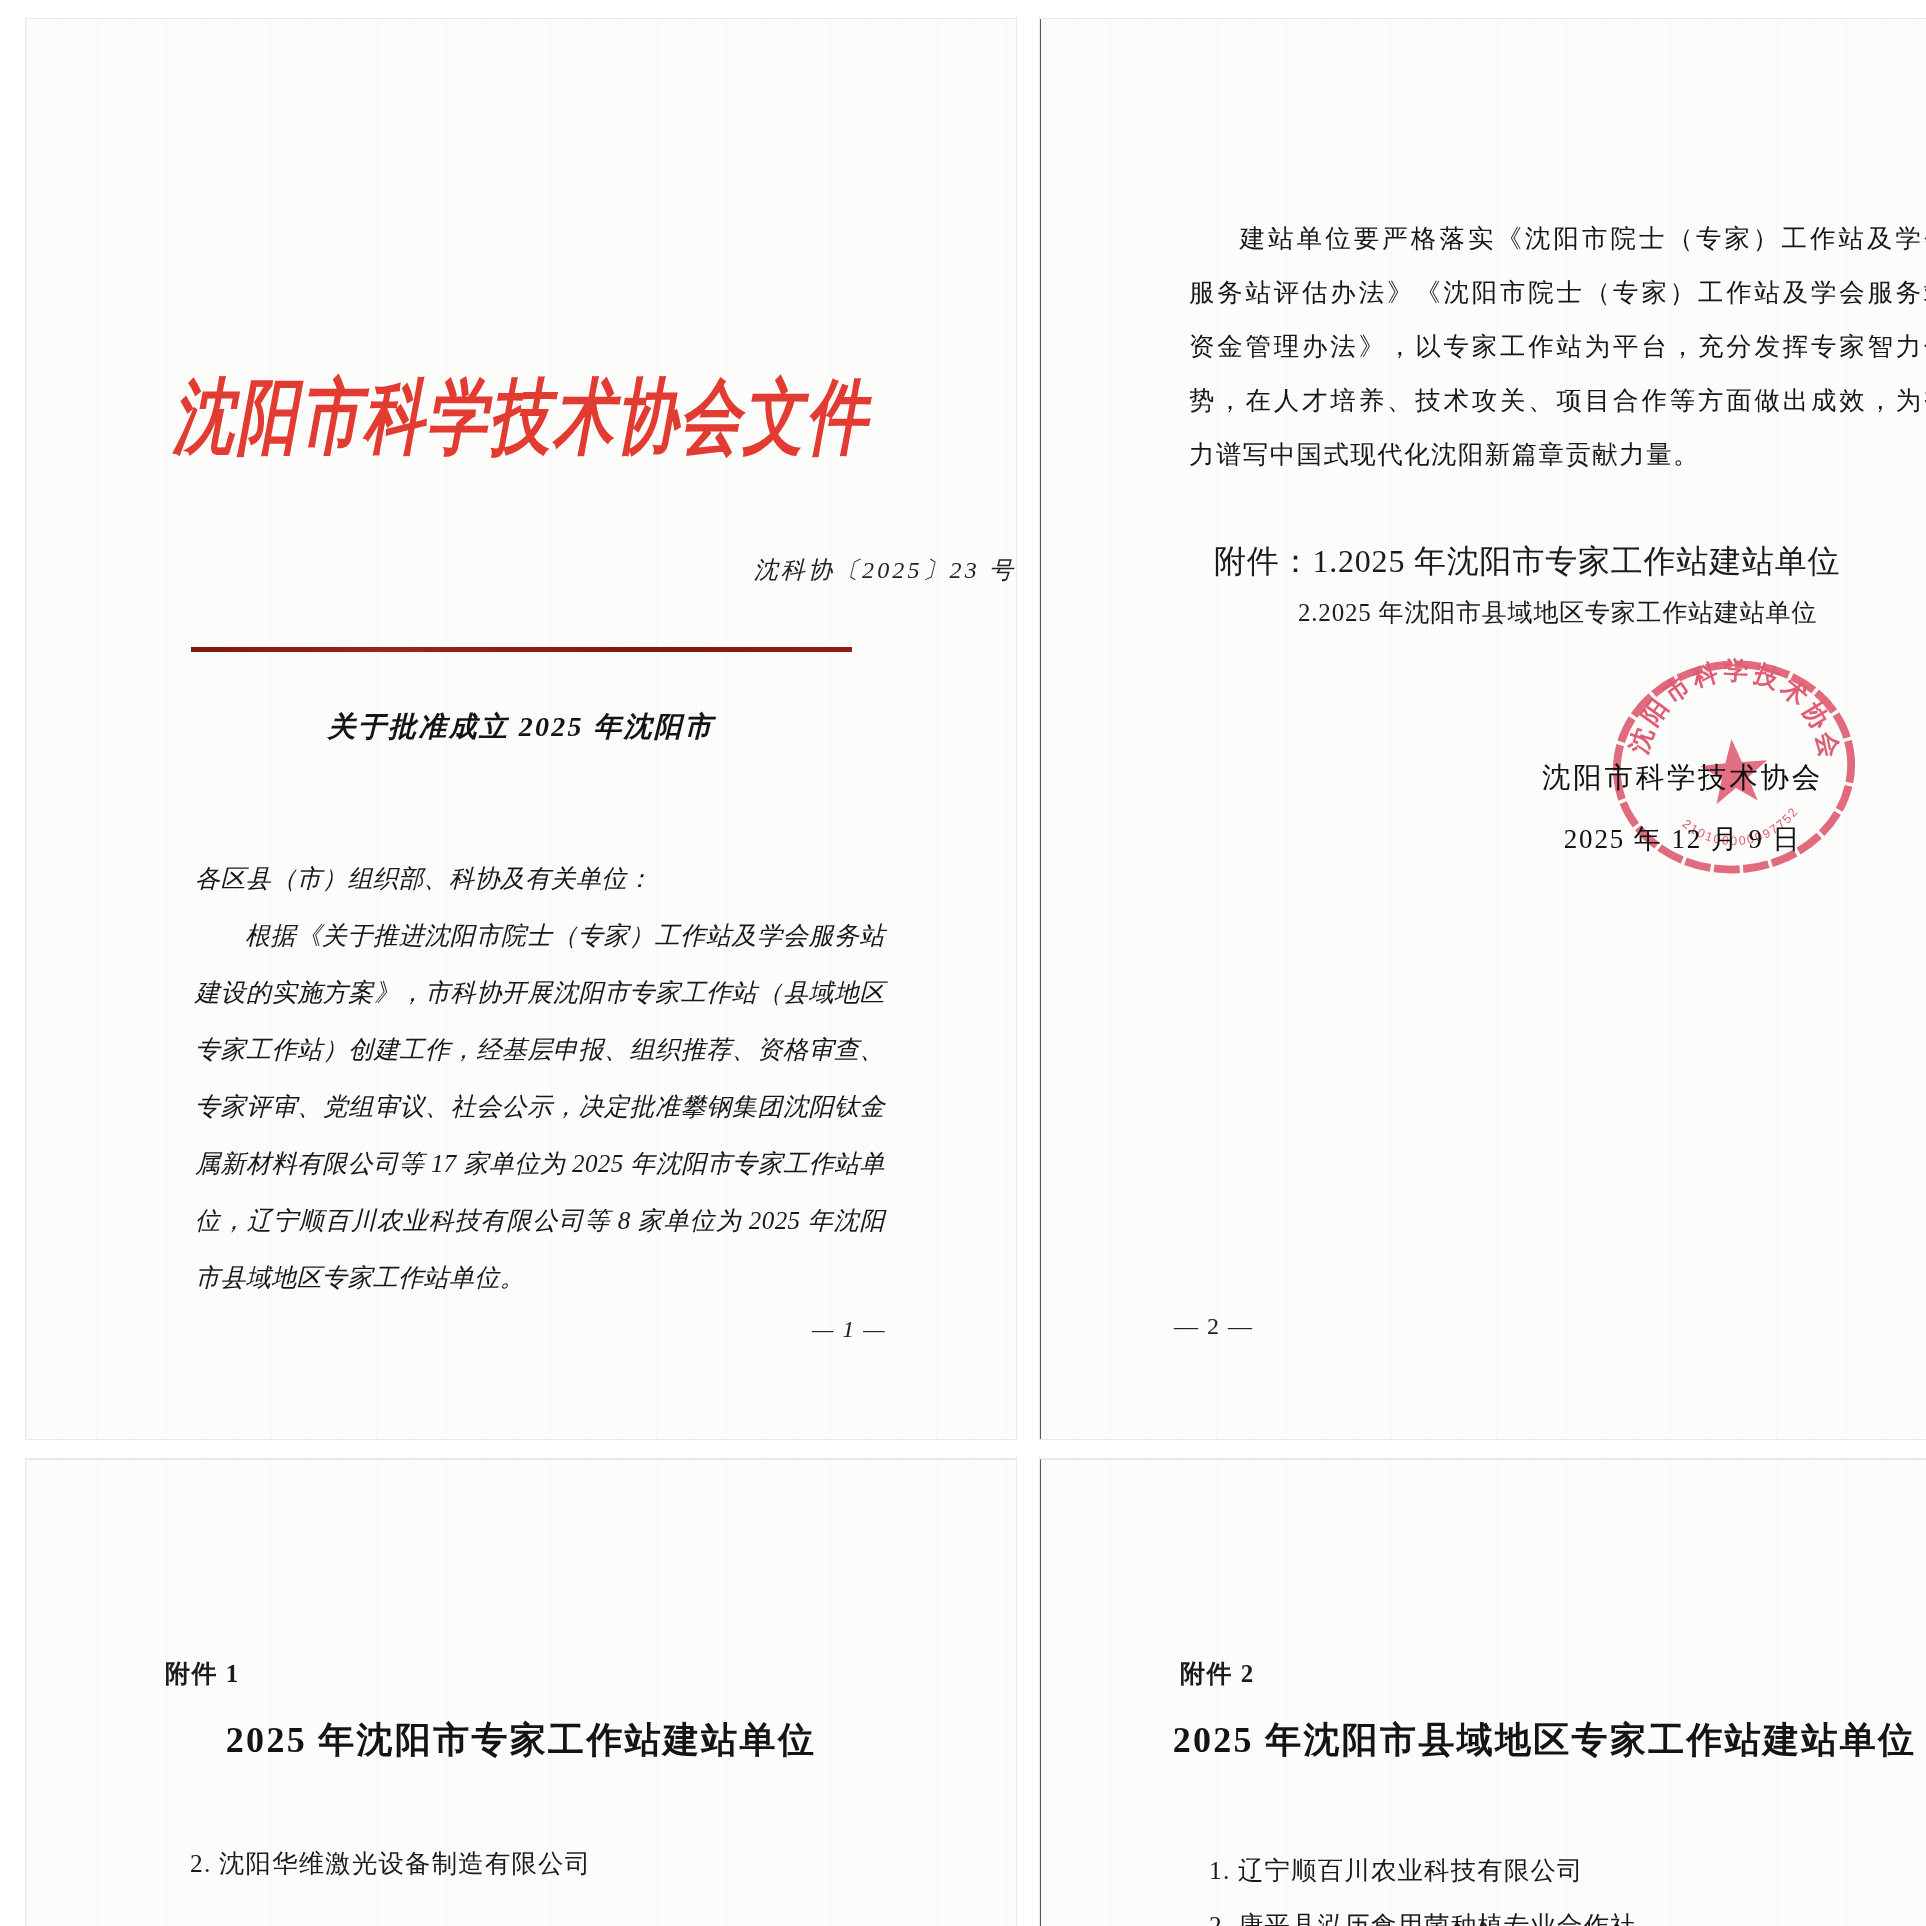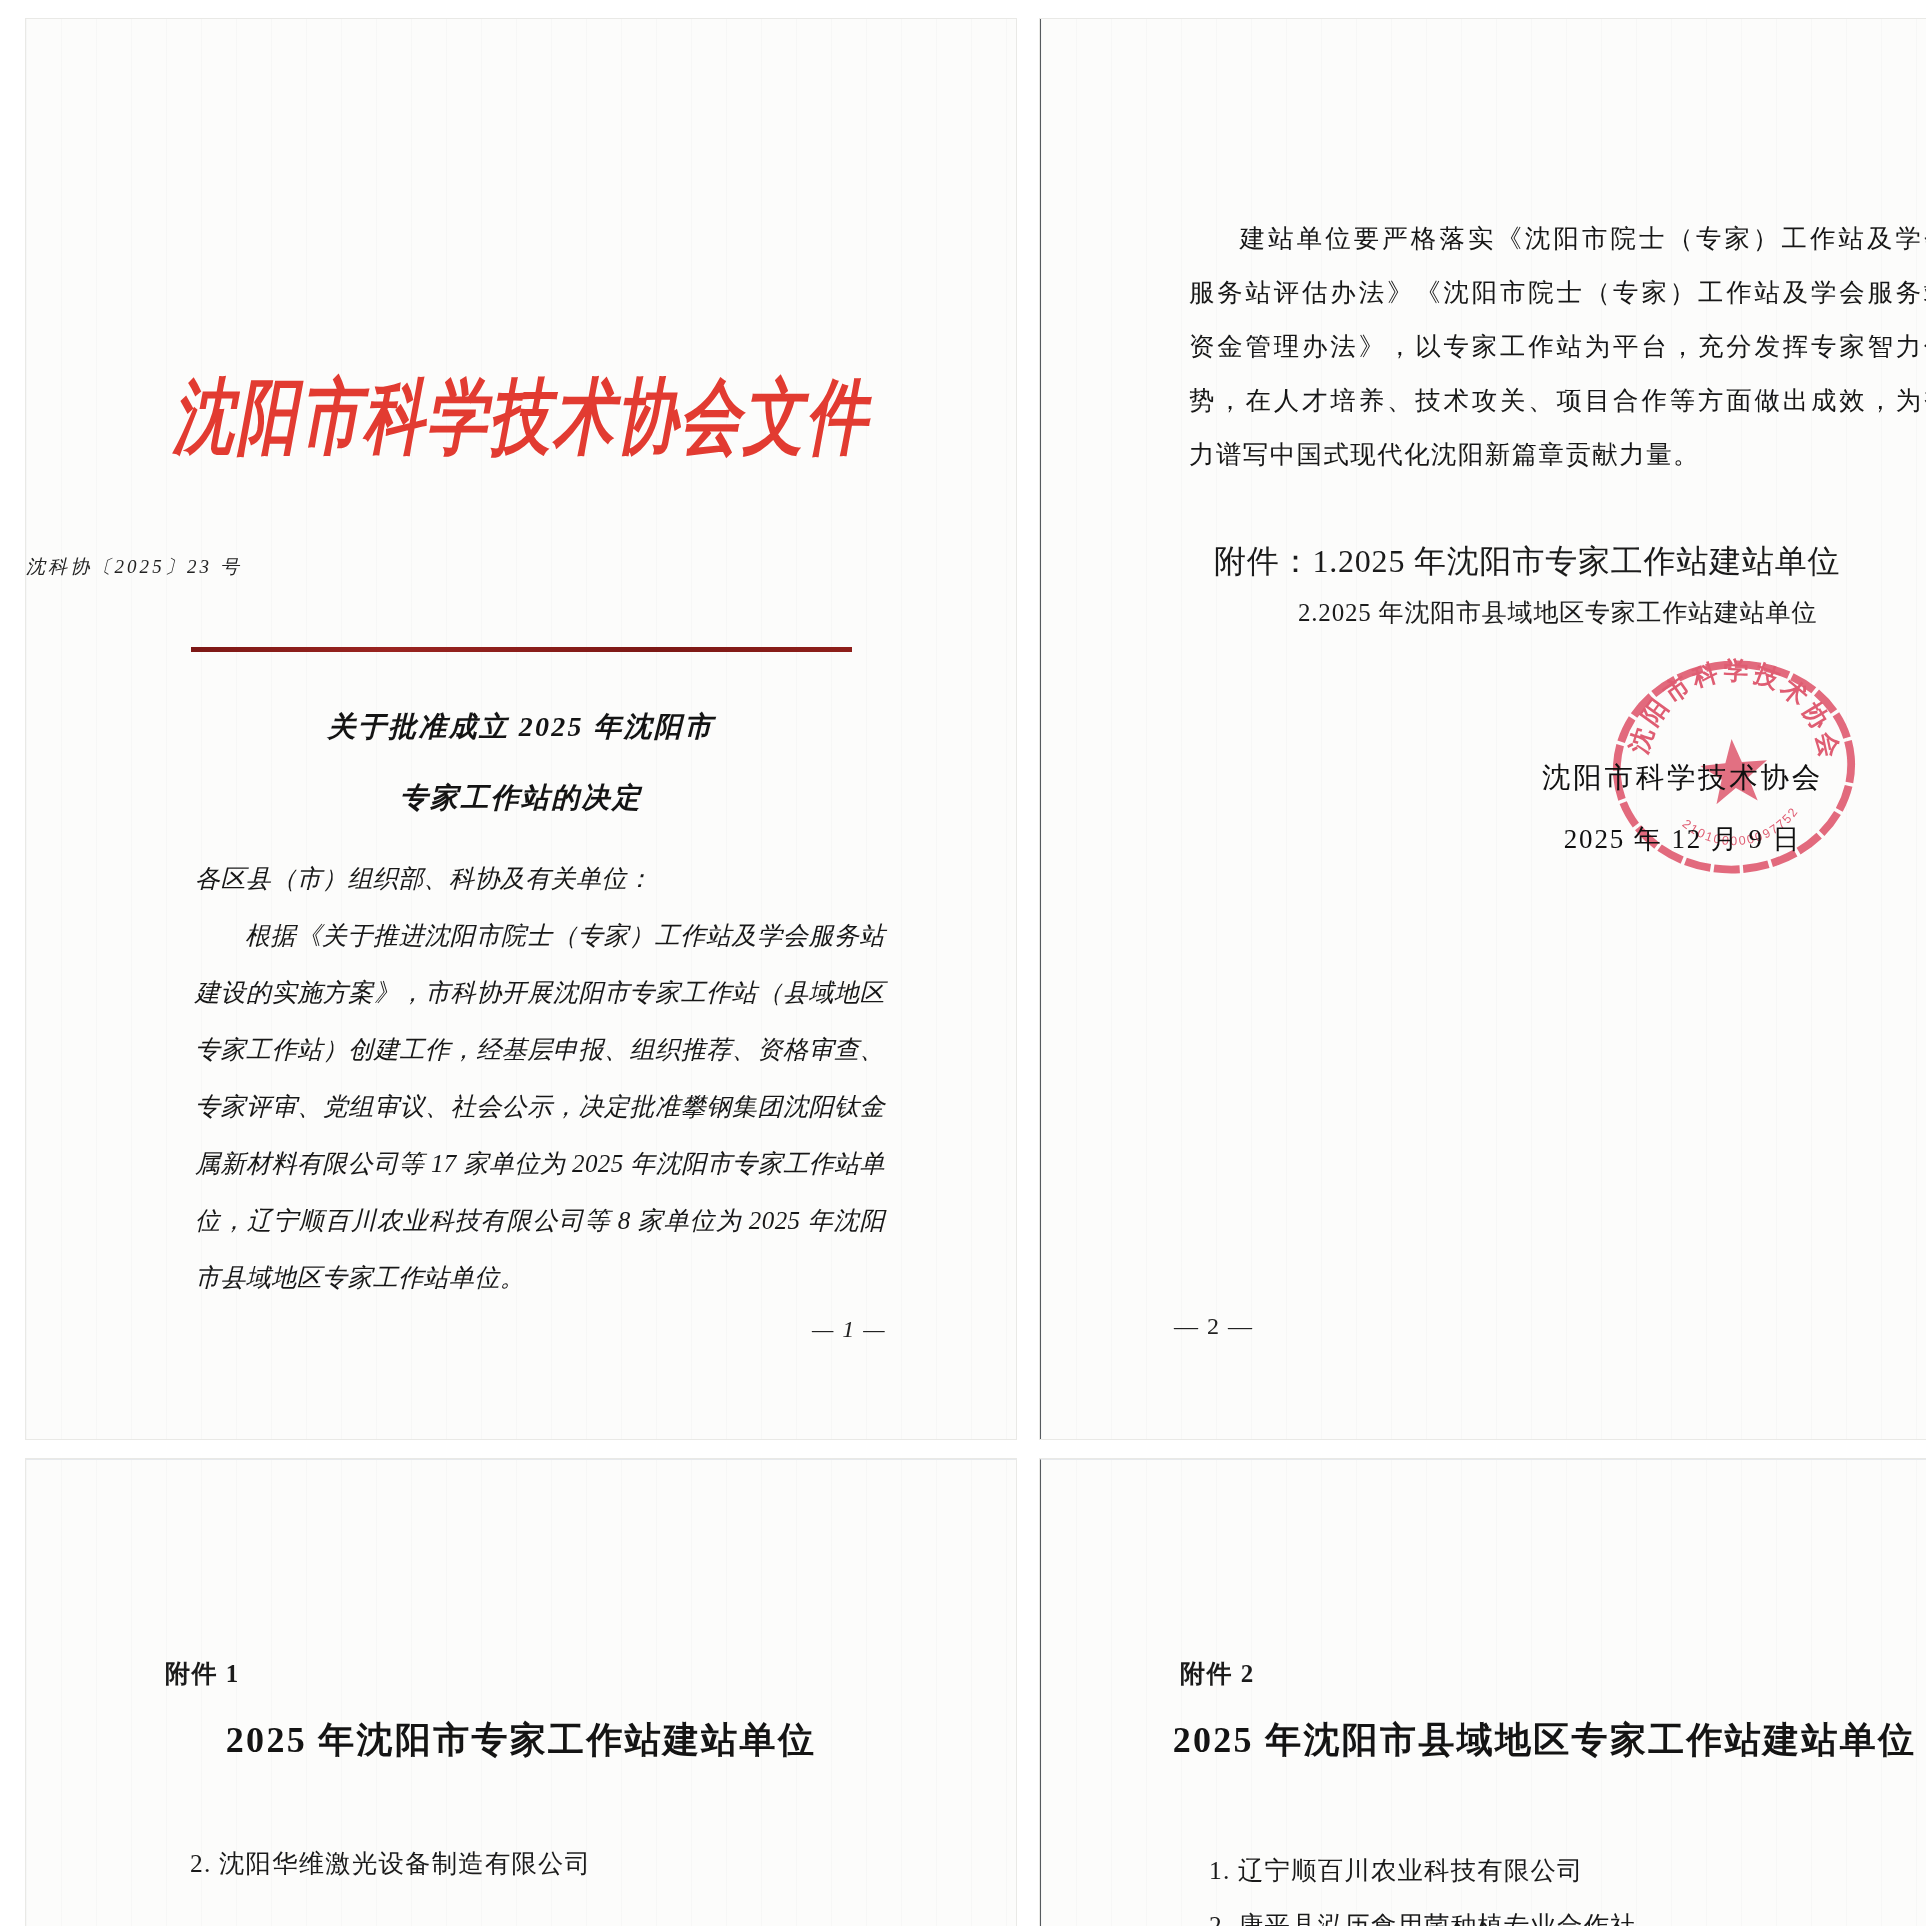--- a/index.html
+++ b/index.html
@@ -50,22 +50,22 @@
     font-size: 61px;
     font-weight: bold;
     letter-spacing: 2.3px;
     color: #e23b31;
     transform: scale(1.0, 1.35);
     transform-origin: center center;
     white-space: nowrap;
   }
   .doc-number {
     top: 535px; left: 0; width: 100%;
-    text-align: left;
-    font-size: 19px;
+    text-align: right;
+    font-size: 24px;
     letter-spacing: 3.1px;
     color: #222;
   }
   .red-rule {
     top: 628px; left: 165px;
     width: 661px; height: 5px;
     background: linear-gradient(90deg, #7c1815, #9a2420 30%, #7c1815 70%, #8e1f1a);
   }
   .doc-title {
     top: 672px; left: 0; width: 100%;
@@ -172,21 +172,20 @@
 <div class="canvas">
 
   <div class="page" id="page1">
     <div class="abs red-header">
       <span>沈阳市科学技术协会文件</span>
     </div>
     <div class="abs doc-number">沈科协〔2025〕23 号</div>
     <div class="abs red-rule"></div>
     <div class="abs doc-title">
       <div>关于批准成立 2025 年沈阳市</div>
-      <div>专家工作站的决定</div>
     </div>
     <div class="abs body-block-1">
       <div class="line">各区县（市）组织部、科协及有关单位：</div>
       <div class="line fill indent">根据《关于推进沈阳市院士（专家）工作站及学会服务站</div>
       <div class="line fill">建设的实施方案》，市科协开展沈阳市专家工作站（县域地区</div>
       <div class="line fill">专家工作站）创建工作，经基层申报、组织推荐、资格审查、</div>
       <div class="line fill">专家评审、党组审议、社会公示，决定批准攀钢集团沈阳钛金</div>
       <div class="line fill">属新材料有限公司等 17 家单位为 2025 年沈阳市专家工作站单</div>
       <div class="line fill">位，辽宁顺百川农业科技有限公司等 8 家单位为 2025 年沈阳</div>
       <div class="line">市县域地区专家工作站单位。</div>

